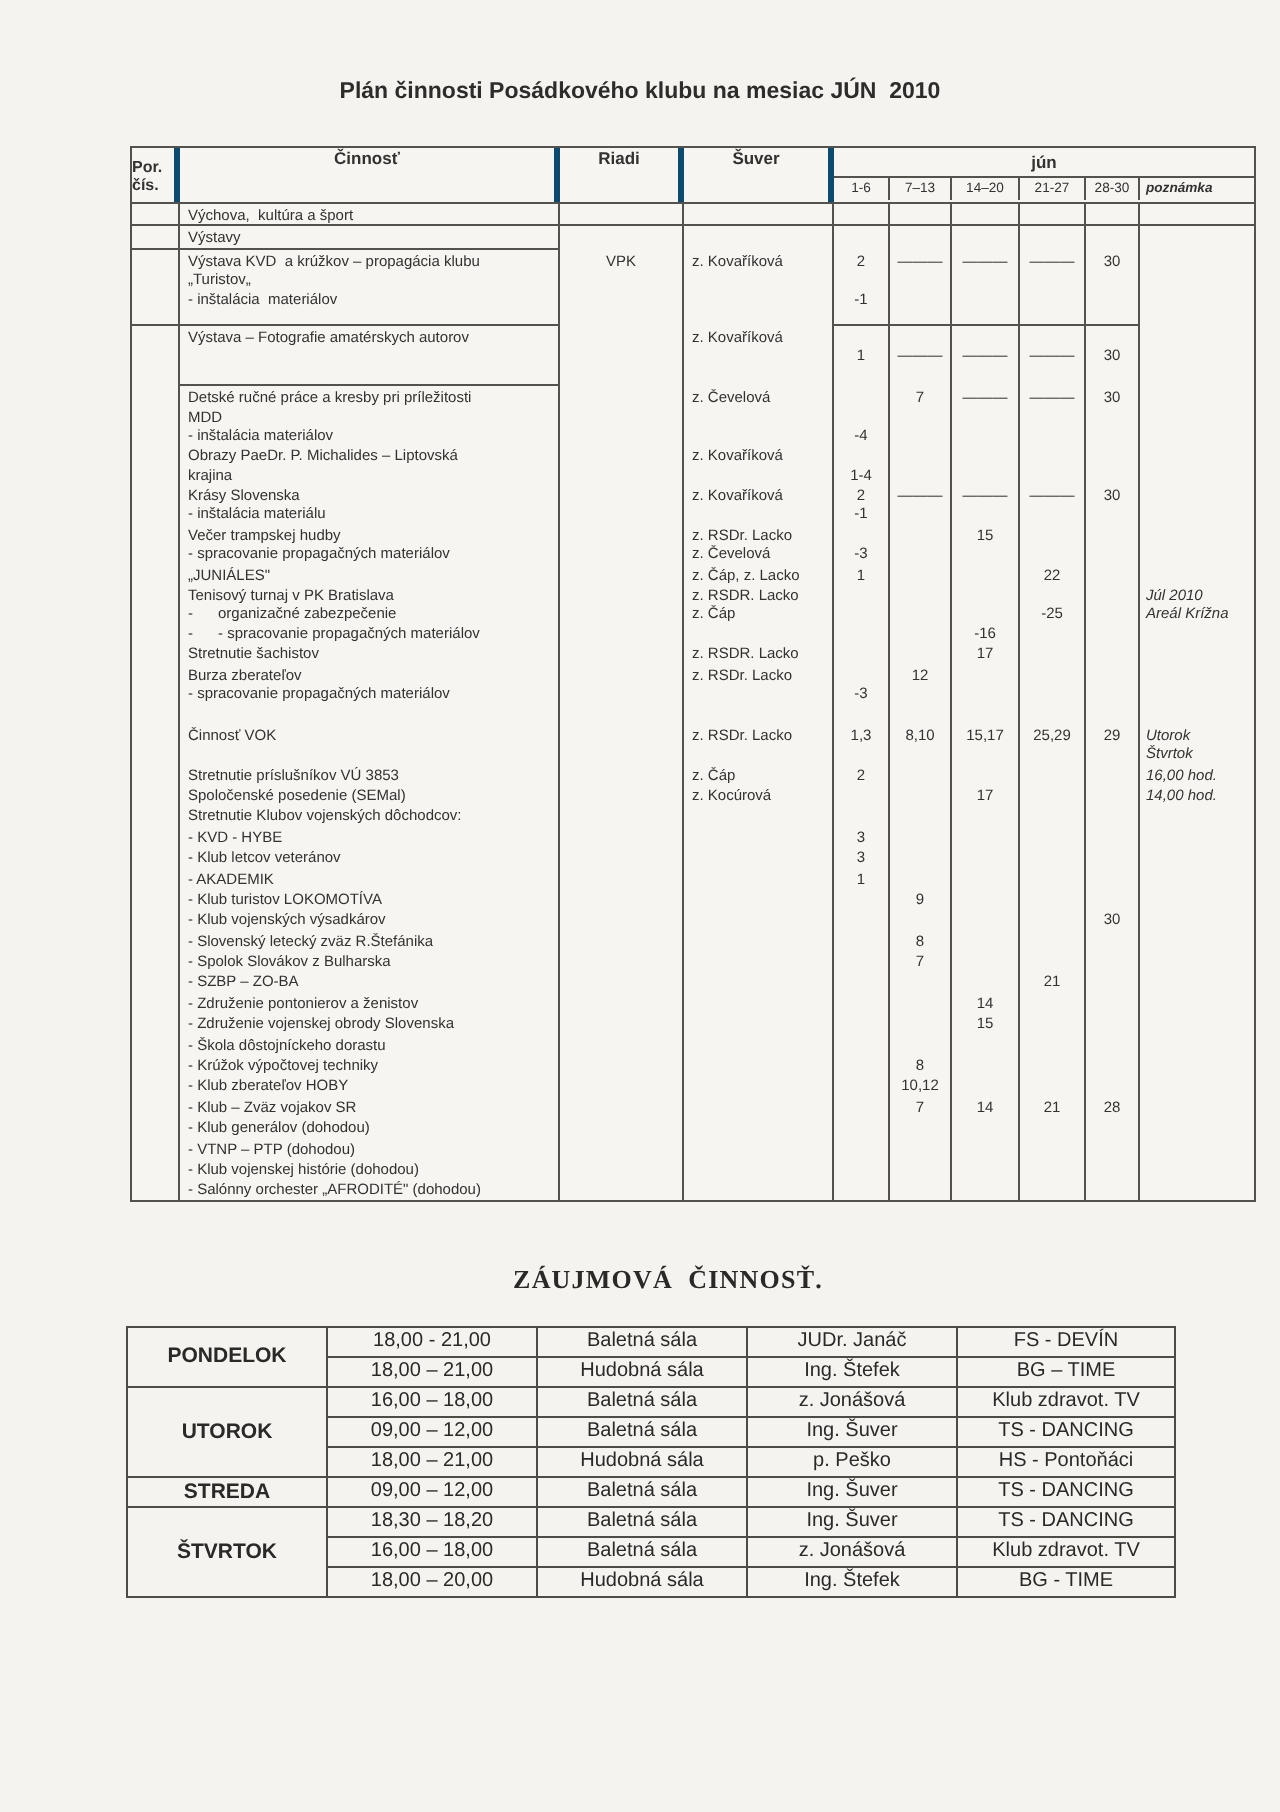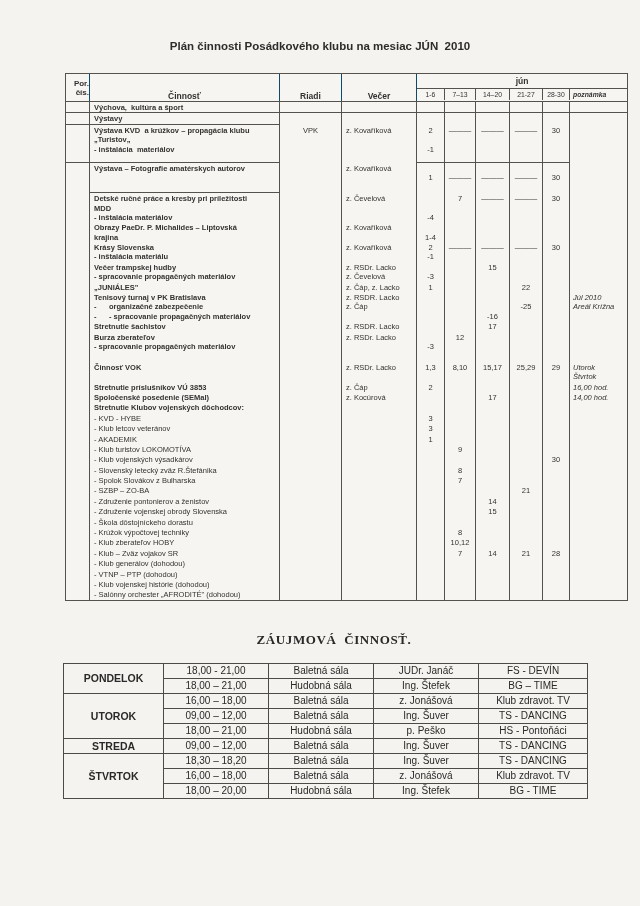--- a/index.html
+++ b/index.html
@@ -24,22 +24,22 @@
   .mtable {
     margin:21px 0 0 65px;
     width:563px;
     border:1.5px solid #55524d;
     box-sizing:border-box;
     background:#f6f5f2;
   }
   .mhead { display:flex; border-bottom:1px solid #55524d; }
   .hcell {
     box-sizing:border-box; flex-shrink:0;
-    border-right:1px solid #0c4a6e;
-    display:flex; align-items:flex-end; justify-content:center;
+    border-right:3px solid #0c4a6e;
+    display:flex; align-items:flex-start; justify-content:center;
     font-weight:bold; font-size:8px; height:27px;
   }
   .hpor { flex-direction:column; line-height:9px; }
   .hright { width:210px; flex-shrink:0; box-sizing:border-box; }
   .hjun {
     height:15px; line-height:15px; text-align:center;
     font-weight:bold; font-size:8.5px;
     border-bottom:1px solid #55524d; box-sizing:border-box;
   }
   .hsub { display:flex; height:11px; }
@@ -51,21 +51,21 @@
   .hsub-cell:last-child { border-right:none; font-weight:bold; text-align:left; padding-left:3px; }
 
   .mrow { display:flex; }
   .mc {
     box-sizing:border-box; flex-shrink:0;
     border-right:1px solid #55524d;
     padding-top:1px;
   }
   .mc:last-child { border-right:none; }
   .mline { height:9.4px; line-height:9.4px; font-size:7.5px; white-space:pre; }
-  .mline.b { font-weight:bold; }
+  .mline.b { font-weight:normal; }
 
   .w-num { width:24px; }
   .w-act { width:190px; } .w-act .mline { padding-left:4px; }
   .w-rd  { width:62px; text-align:center; }
   .w-uc  { width:75px; } .w-uc .mline { padding-left:4px; }
   .w-d1  { width:28px; text-align:center; }
   .w-d2  { width:31px; text-align:center; }
   .w-d3  { width:34px; text-align:center; }
   .w-d4  { width:33px; text-align:center; }
   .w-d5  { width:27px; text-align:center; }
@@ -112,21 +112,21 @@
   <div class="doc-title">Plán činnosti Posádkového klubu na mesiac JÚN  2010</div>
 
   <div class="mtable">
     <div class="mhead">
       <div class="hcell hpor w-num">
         <div>Por.</div>
         <div>čís.</div>
       </div>
       <div class="hcell hc-act w-act">Činnosť</div>
       <div class="hcell hc-rd w-rd">Riadi</div>
-      <div class="hcell hc-uc w-uc">Večer</div>
+      <div class="hcell hc-uc w-uc">Šuver</div>
       <div class="hright">
         <div class="hjun">jún</div>
         <div class="hsub">
           <div class="hsub-cell w-d1">1-6</div>
           <div class="hsub-cell w-d2">7–13</div>
           <div class="hsub-cell w-d3">14–20</div>
           <div class="hsub-cell w-d4">21-27</div>
           <div class="hsub-cell w-d5">28-30</div>
           <div class="hsub-cell w-n">poznámka</div>
         </div>

